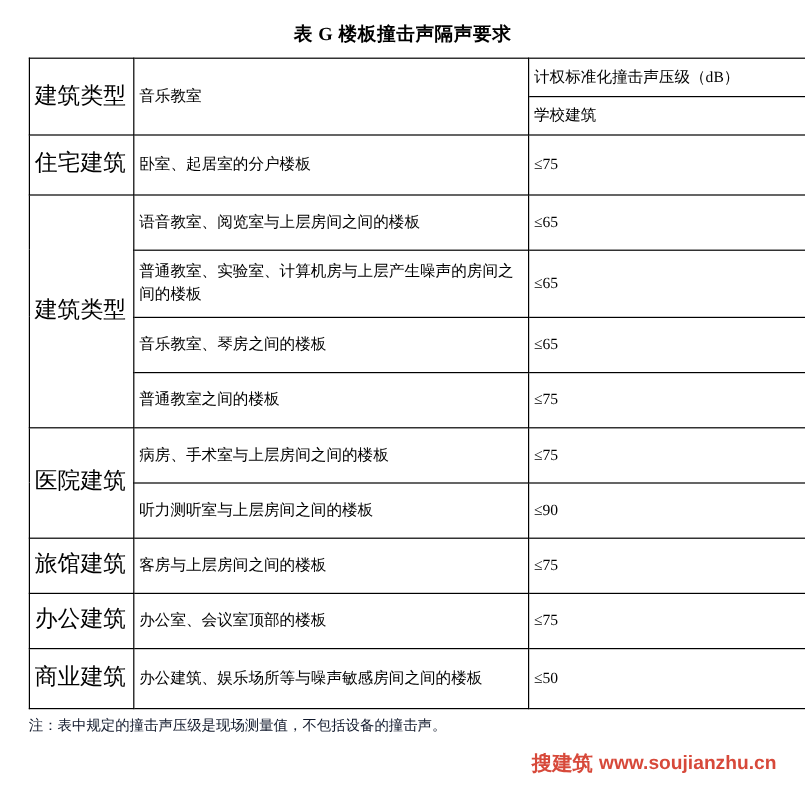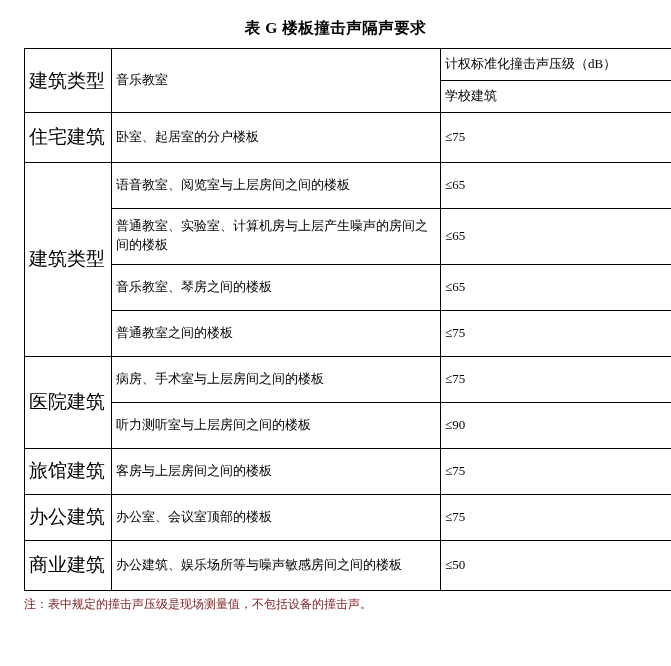--- a/index.html
+++ b/index.html
@@ -73,21 +73,21 @@
   .rowh-6 { height: 46px; }
   .rowh-7 { height: 46px; }
   .rowh-8 { height: 46px; }
   .rowh-9 { height: 46px; }
   .rowh-10 { height: 46px; }
   .rowh-11 { height: 46px; }
   .rowh-12 { height: 50px; }
   .footnote {
     margin: 5px 24px 0 24px;
     font-size: 12px;
-    color: #7f1d1d;
+    color: #0f172a;
     line-height: 1.4;
     white-space: nowrap;
     overflow: hidden;
   }
   .watermark {
     position: absolute;
     right: 24px;
     bottom: 18px;
     display: flex;
     align-items: center;
@@ -179,14 +179,18 @@
           <td class="type-cell">商业建筑</td>
           <td class="part-cell">办公建筑、娱乐场所等与噪声敏感房间之间的楼板</td>
           <td class="val-cell">≤50</td>
         </tr>
       </tbody>
     </table>
   </div>
 
   <div class="footnote">注：表中规定的撞击声压级是现场测量值，不包括设备的撞击声。</div>
 
+  <div class="watermark">
+    <span class="wm-logo">搜建筑</span>
+    <span class="wm-url">www.soujianzhu.cn</span>
+  </div>
 
 </div>
 
 </body></html>

